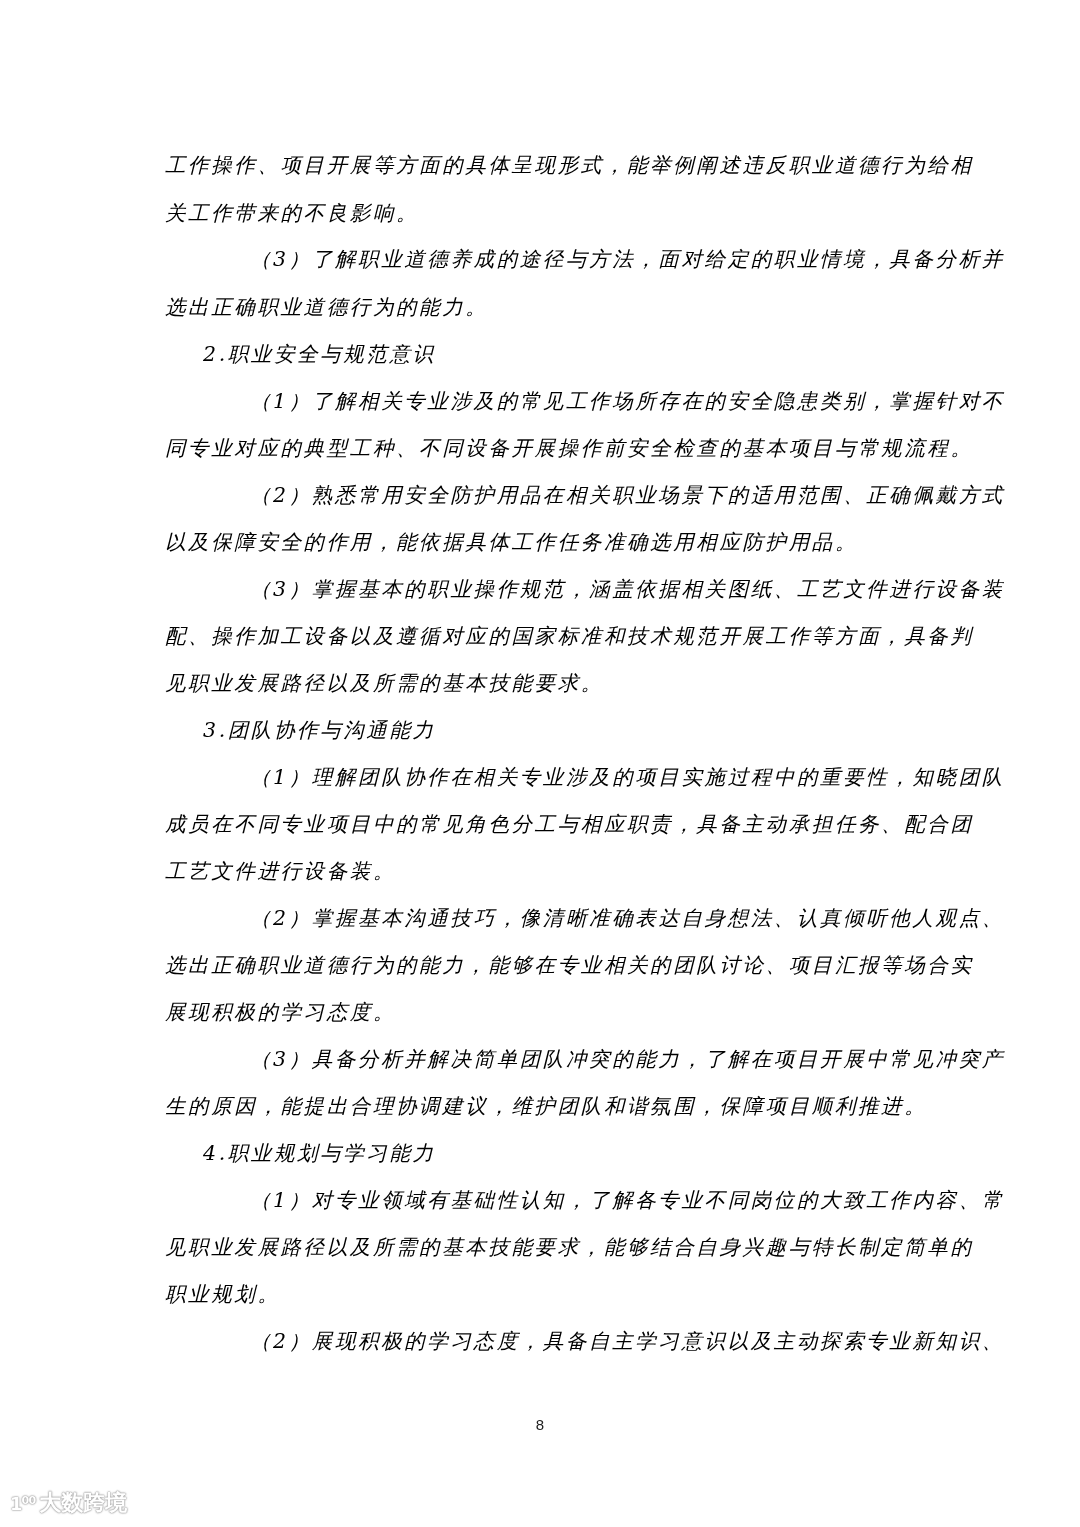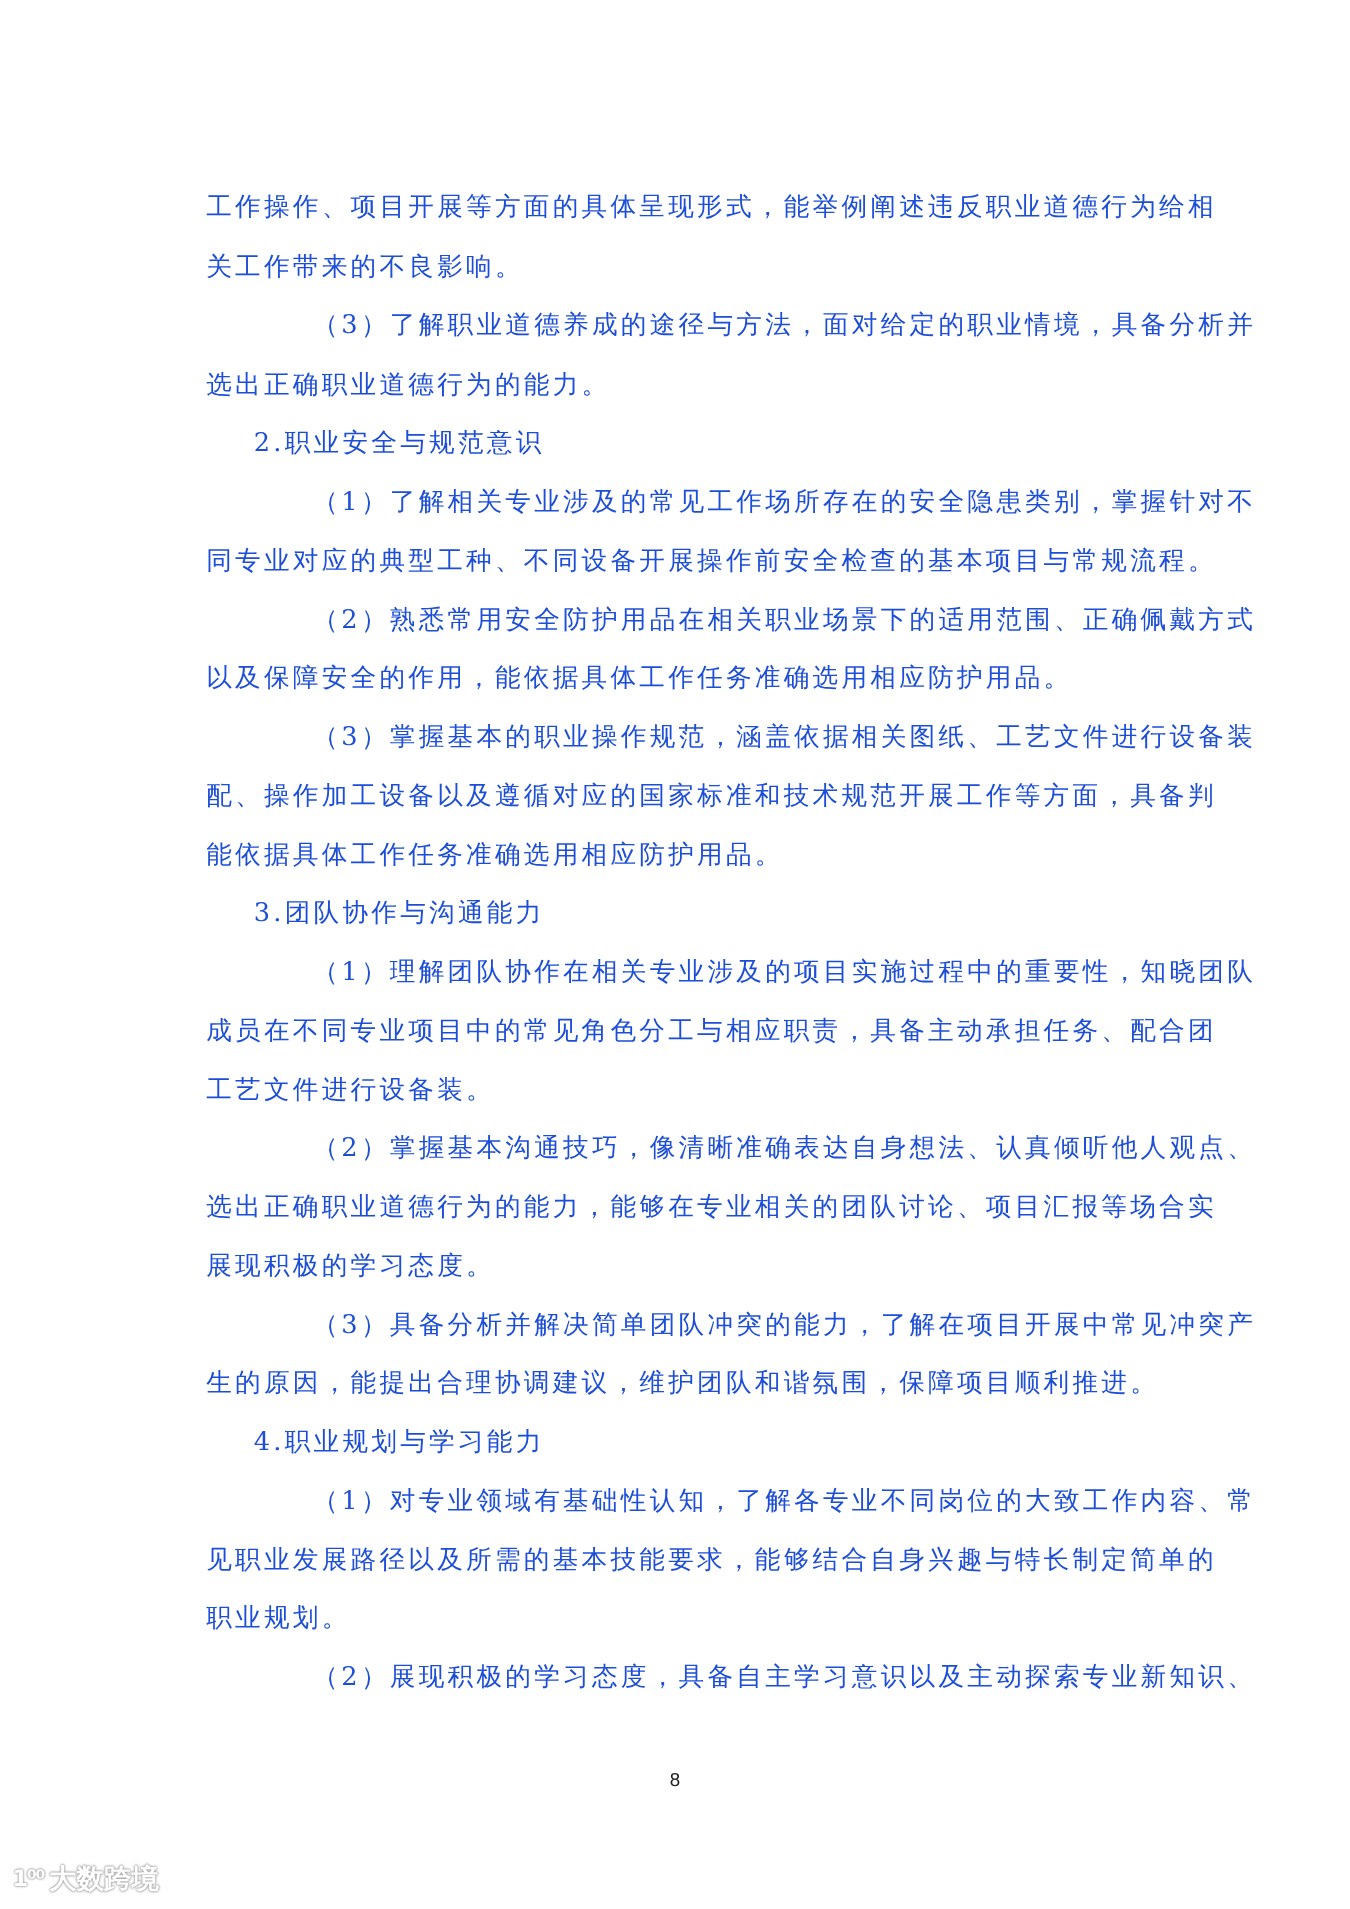--- a/index.html
+++ b/index.html
@@ -21,21 +21,22 @@
       top: 140px;
       width: 752px;
     }
     .line {
       position: absolute;
       left: 0;
       white-space: nowrap;
       font-size: 20.5px;
       line-height: 30px;
       letter-spacing: 2.6px;
-      color: #1d4ed8;
+      color: #000000;
+      font-style: italic;
     }
     .indent { left: 45px; margin-left: 40px; }
     .heading { left: 38px; }
     .page-number {
       position: absolute;
       left: 0;
       width: 1080px;
       top: 1416px;
       text-align: center;
       font-family: "Liberation Sans", sans-serif;
@@ -69,21 +70,21 @@
   <div class="line" style="top:58px">关工作带来的不良影响。</div>
   <div class="line indent" style="top:104px">（3）了解职业道德养成的途径与方法，面对给定的职业情境，具备分析并</div>
   <div class="line" style="top:152px">选出正确职业道德行为的能力。</div>
   <div class="line heading" style="top:199px">2.职业安全与规范意识</div>
   <div class="line indent" style="top:246px">（1）了解相关专业涉及的常见工作场所存在的安全隐患类别，掌握针对不</div>
   <div class="line" style="top:293px">同专业对应的典型工种、不同设备开展操作前安全检查的基本项目与常规流程。</div>
   <div class="line indent" style="top:340px">（2）熟悉常用安全防护用品在相关职业场景下的适用范围、正确佩戴方式</div>
   <div class="line" style="top:387px">以及保障安全的作用，能依据具体工作任务准确选用相应防护用品。</div>
   <div class="line indent" style="top:434px">（3）掌握基本的职业操作规范，涵盖依据相关图纸、工艺文件进行设备装</div>
   <div class="line" style="top:481px">配、操作加工设备以及遵循对应的国家标准和技术规范开展工作等方面，具备判</div>
-  <div class="line" style="top:528px">能依据具体工作任务准确选用相应防护用品。</div>
+  <div class="line" style="top:528px">见职业发展路径以及所需的基本技能要求。</div>
   <div class="line heading" style="top:575px">3.团队协作与沟通能力</div>
   <div class="line indent" style="top:622px">（1）理解团队协作在相关专业涉及的项目实施过程中的重要性，知晓团队</div>
   <div class="line" style="top:669px">成员在不同专业项目中的常见角色分工与相应职责，具备主动承担任务、配合团</div>
   <div class="line" style="top:716px">工艺文件进行设备装。</div>
   <div class="line indent" style="top:763px">（2）掌握基本沟通技巧，像清晰准确表达自身想法、认真倾听他人观点、</div>
   <div class="line" style="top:810px">选出正确职业道德行为的能力，能够在专业相关的团队讨论、项目汇报等场合实</div>
   <div class="line" style="top:857px">展现积极的学习态度。</div>
   <div class="line indent" style="top:904px">（3）具备分析并解决简单团队冲突的能力，了解在项目开展中常见冲突产</div>
   <div class="line" style="top:951px">生的原因，能提出合理协调建议，维护团队和谐氛围，保障项目顺利推进。</div>
   <div class="line heading" style="top:998px">4.职业规划与学习能力</div>

